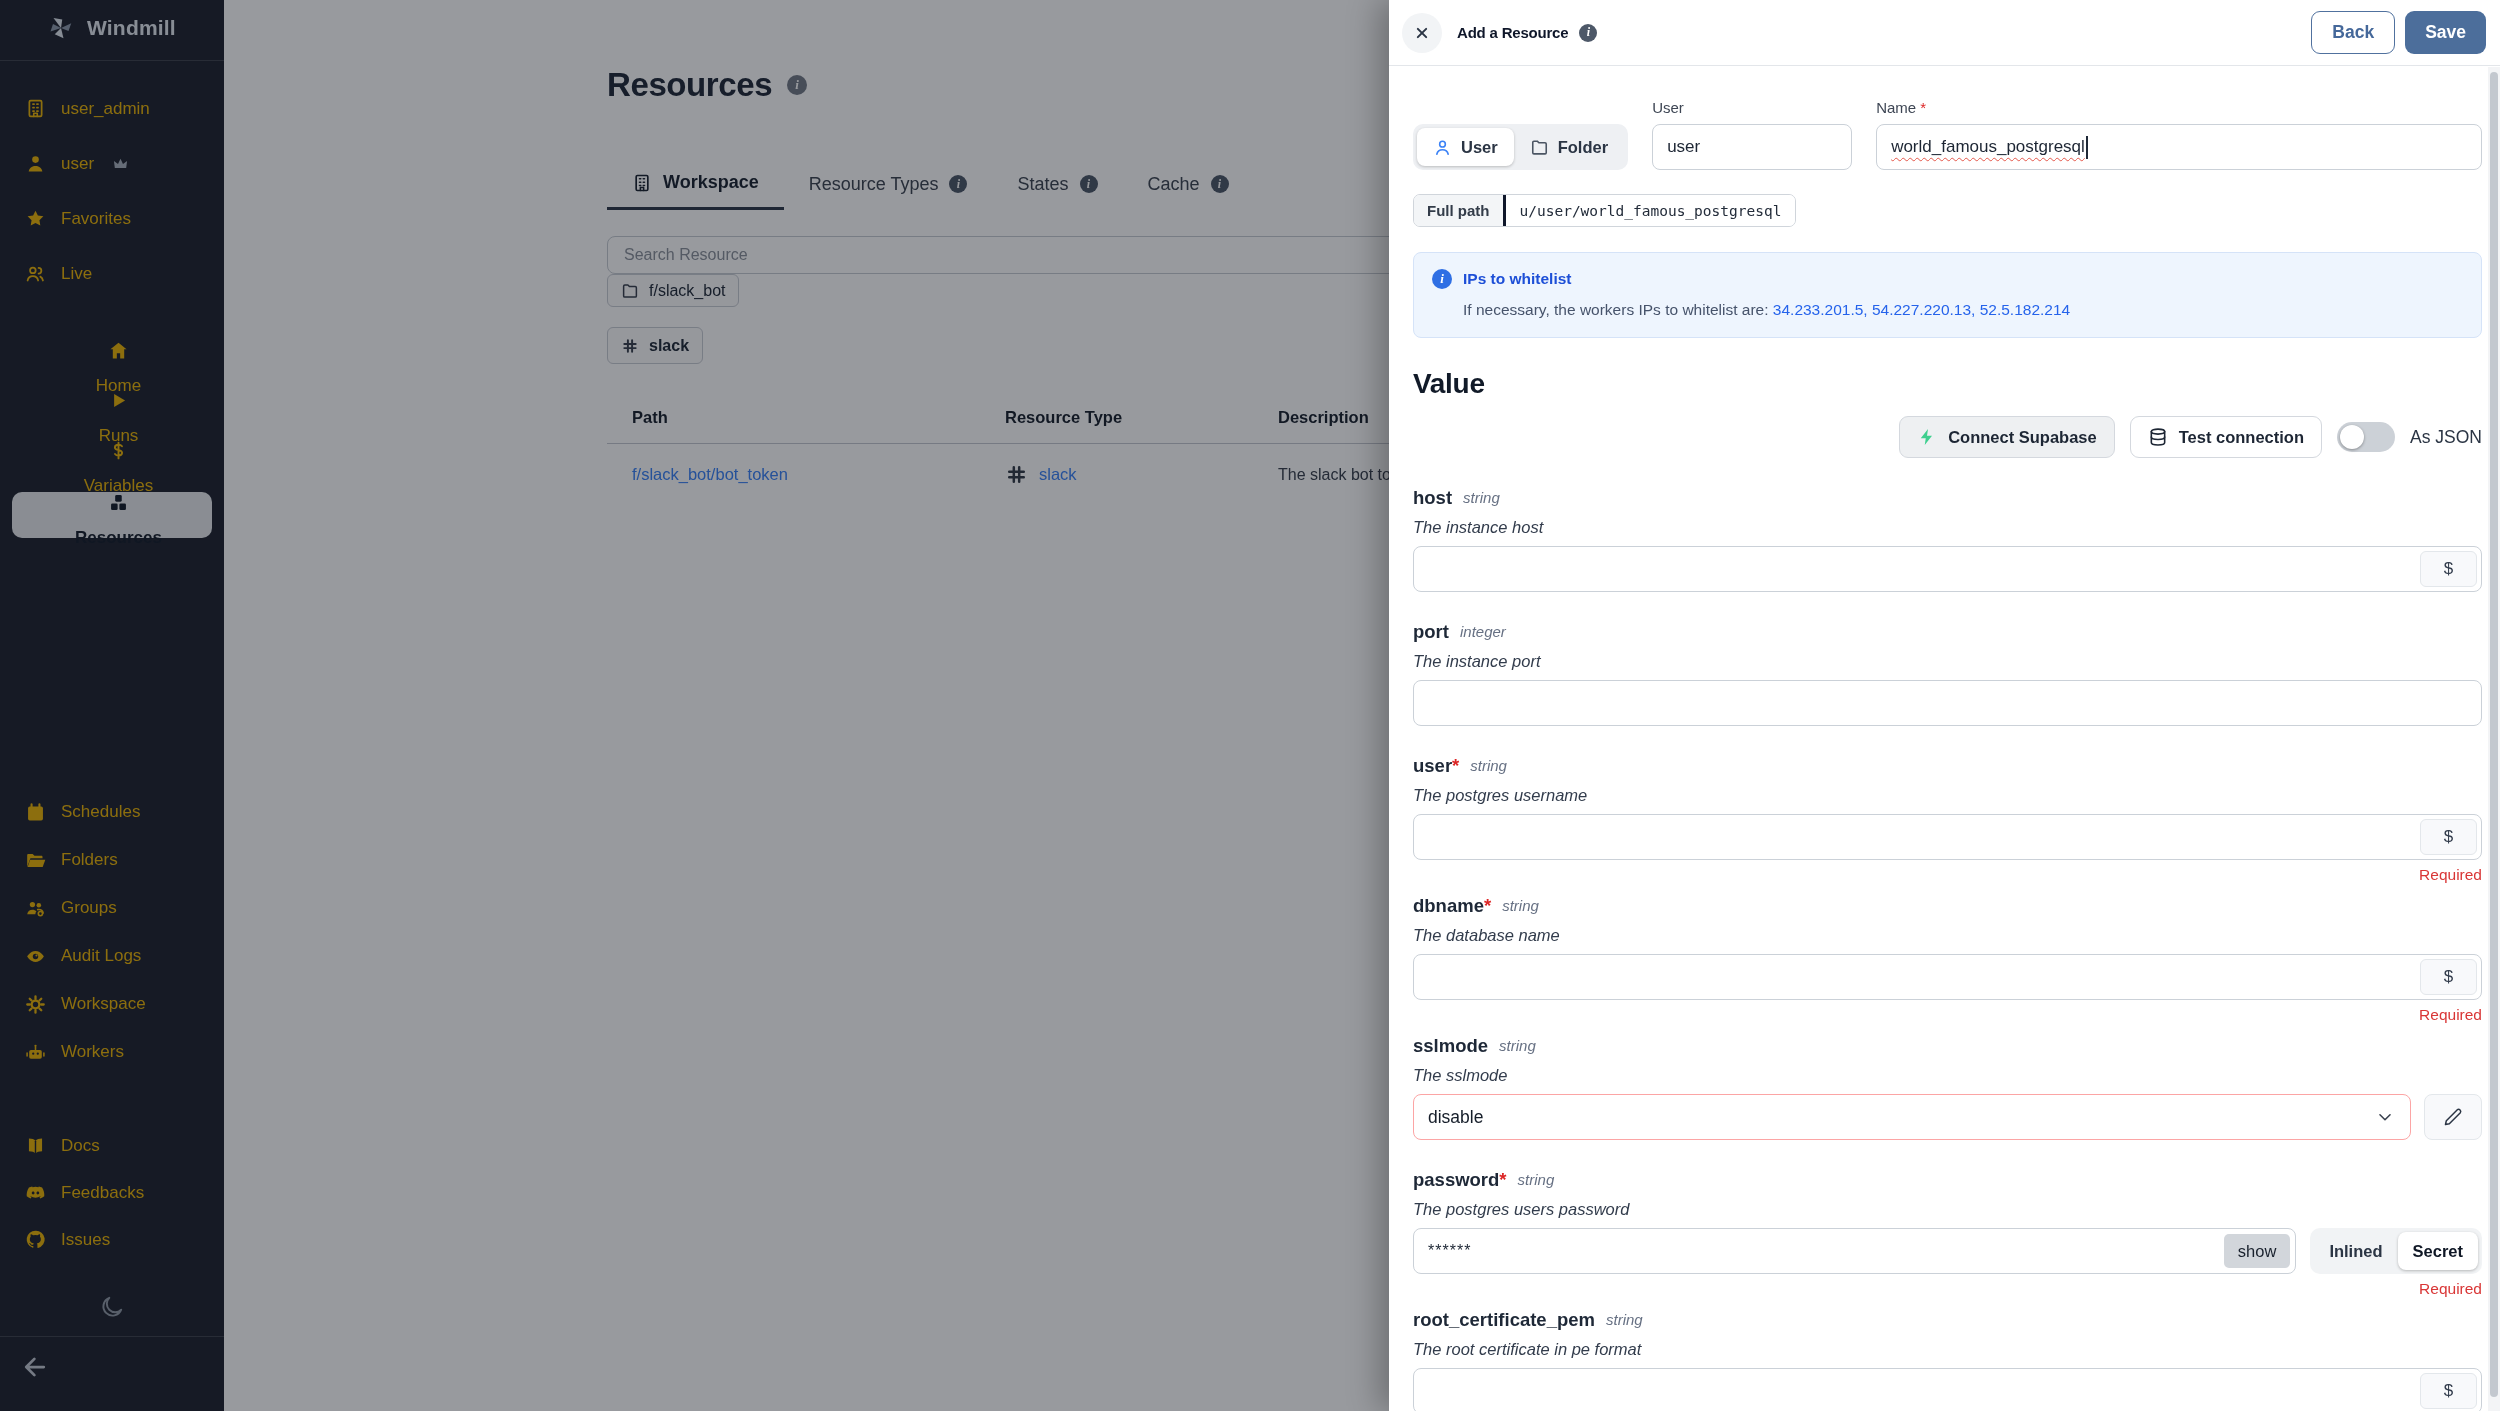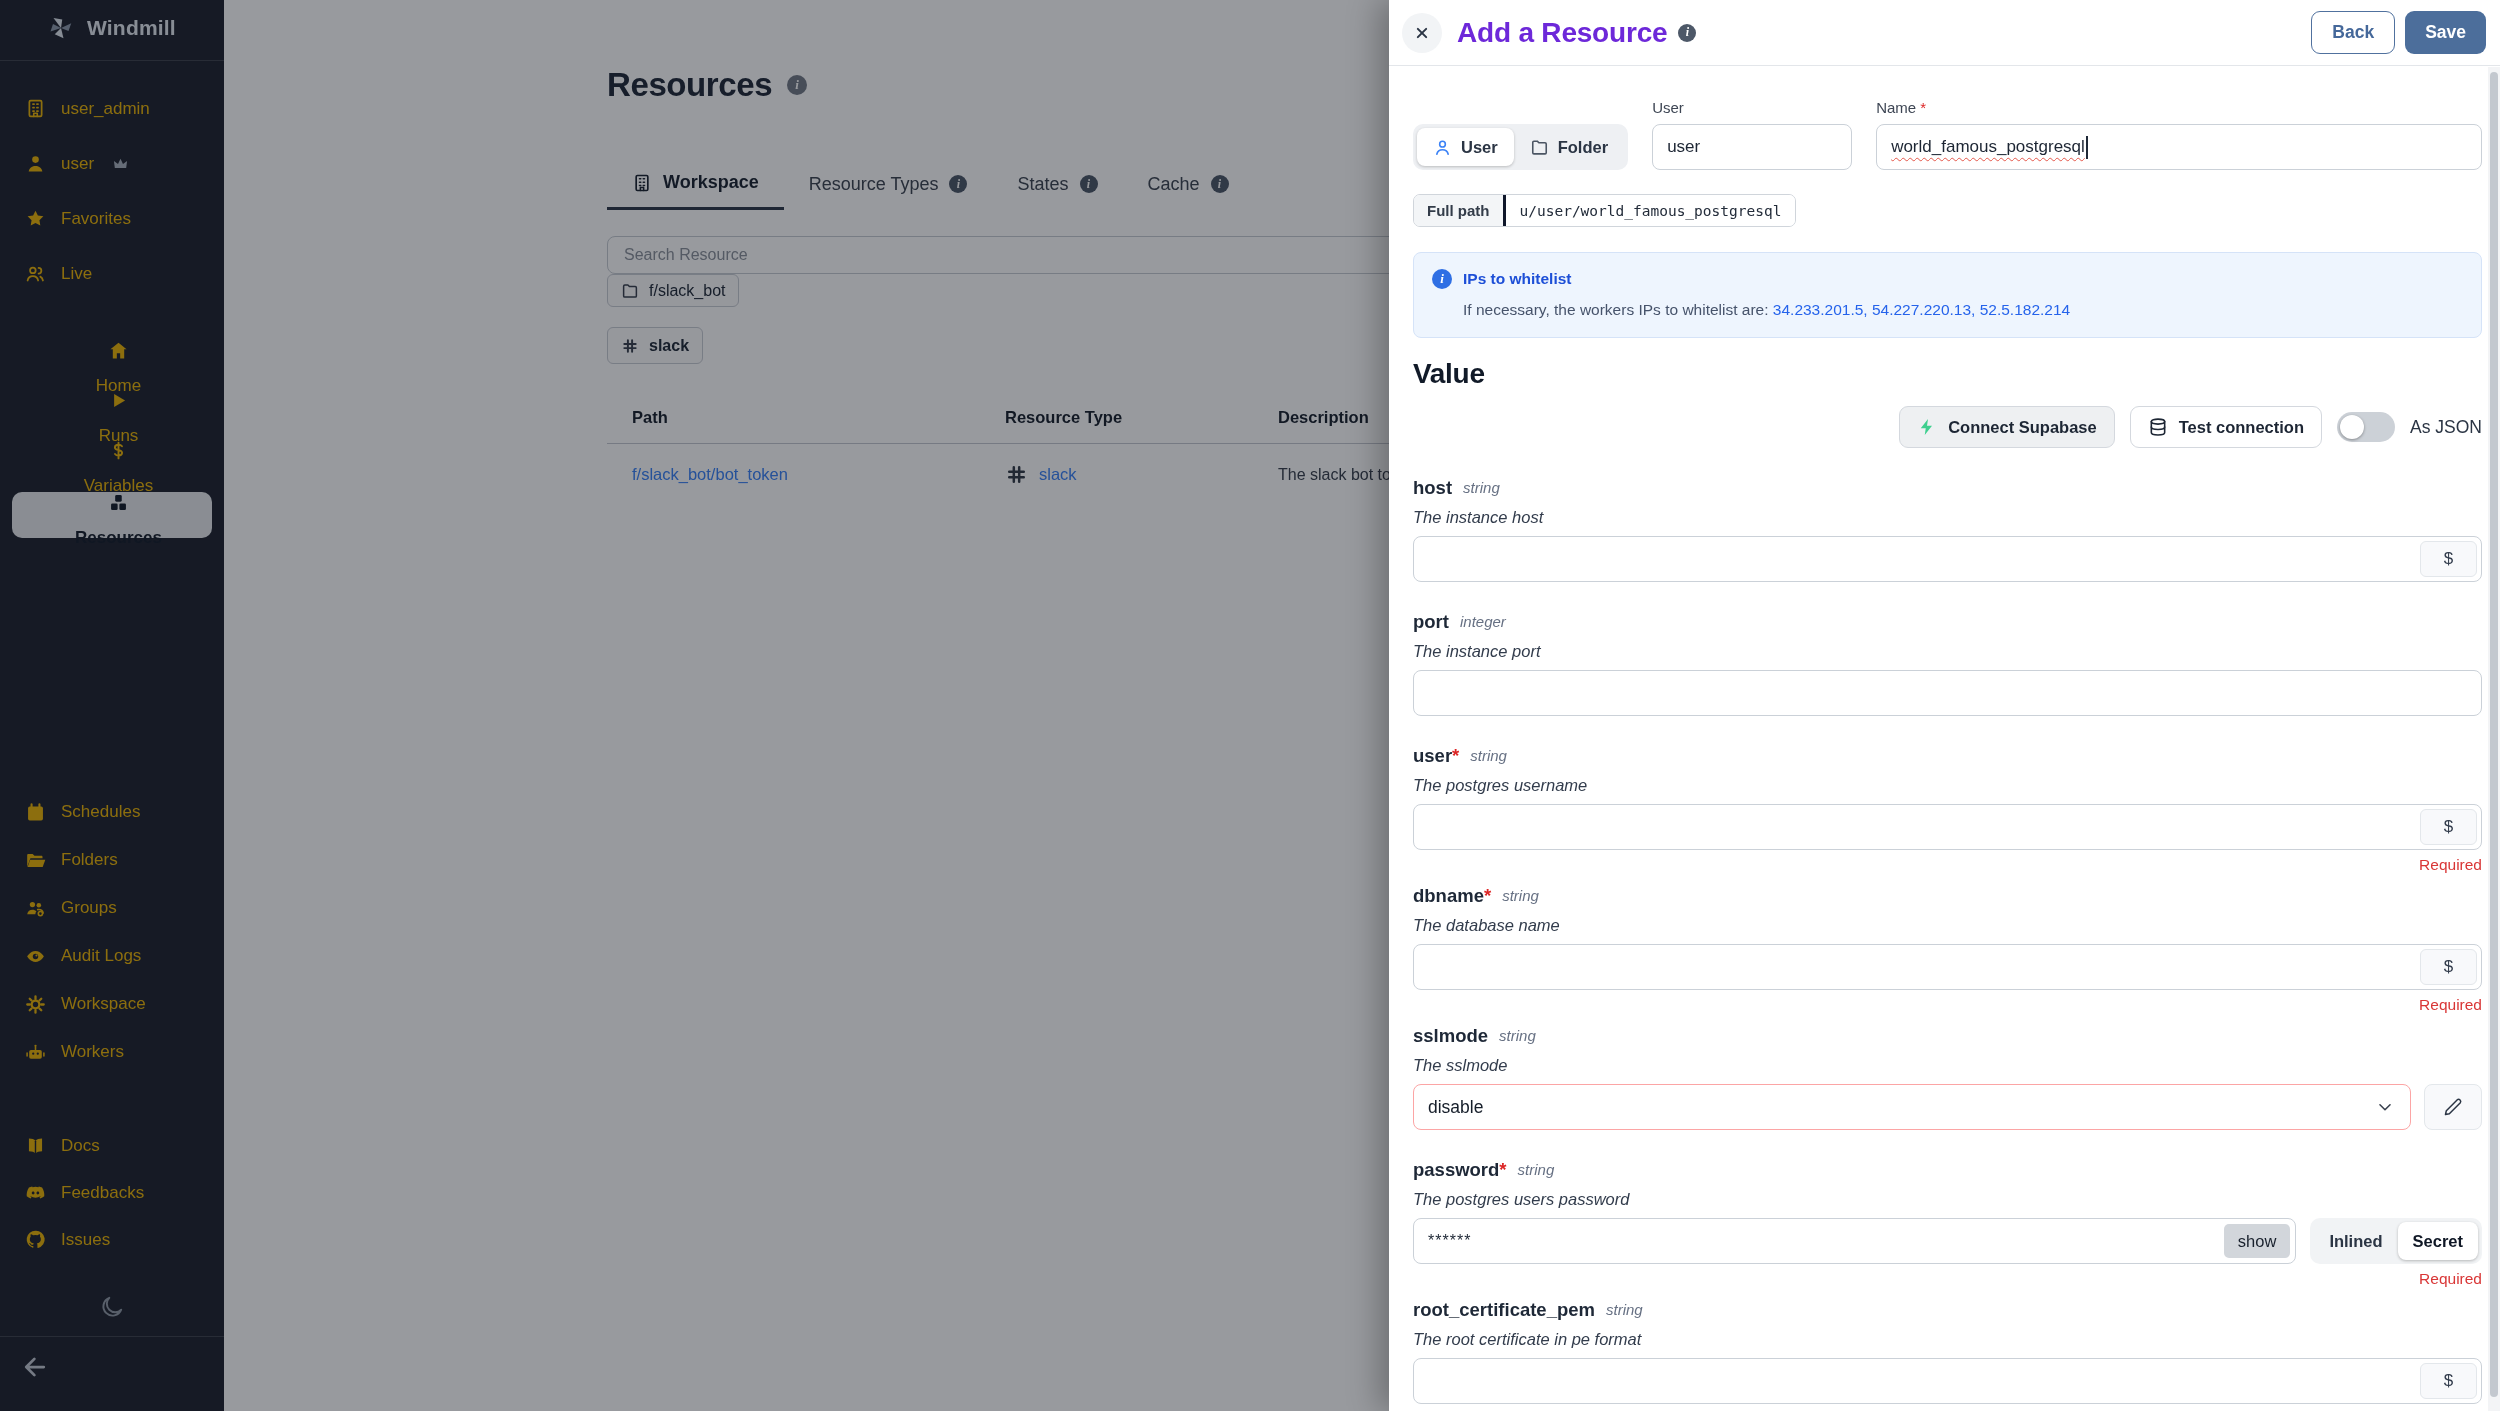--- a/index.html
+++ b/index.html
@@ -78,21 +78,21 @@
     background: rgba(10,15,24,.42); z-index: 5; }
 
   
   .drawer { position: absolute; left: 1389px; right: 0; top: 0; height: 100%;
     background: #fff; z-index: 10; box-shadow: -10px 0 30px rgba(0,0,0,.28); }
   .dw-head { height: 66px; display: flex; align-items: center;
     padding: 0 14px 0 13px; border-bottom: 1px solid #e3e6ea; }
   .close-btn { width: 40px; height: 40px; border-radius: 50%; background: #f2f4f6;
     border: none; display: flex; align-items: center; justify-content: center; color: #2b3545; }
   .close-btn svg { width: 20px; height: 20px; stroke-width: 2.4; }
-  .dw-title { font-size: 28px; font-weight: 700; color: #6d28d9; margin-left: 15px; letter-spacing: -.2px; text-align: center; }
+  .dw-title { font-size: 15px; font-weight: 700; color: #0f172a; margin-left: 15px; letter-spacing: -.2px; text-align: center; }
   .dw-head .info-badge { margin-left: 11px; }
   .dw-actions { margin-left: auto; display: flex; gap: 10px; }
   .btn-back { height: 43px; padding: 0 20px; border: 1.6px solid #50719e; background: #fff;
     color: #45689a; font-weight: 700; font-size: 17.5px; border-radius: 9px; }
   .btn-save { height: 43px; padding: 0 20px; border: none; background: #4c6e9b;
     color: #fff; font-weight: 700; font-size: 17.5px; border-radius: 9px; }
   .dw-body { position: absolute; top: 67px; left: 0; right: 12px; bottom: 0;
     padding: 32px 6px 0 24px; overflow: hidden; }
   .dw-scrollbar { position: absolute; right: 0; top: 67px; bottom: 0; width: 12px;
     background: #f3f4f6; }
@@ -133,21 +133,21 @@
     border-radius: 8px; padding: 16px 18px 18px 18px; }
   .ib-titlerow { display: flex; align-items: center; gap: 11px; }
   .ib-icon { width: 20px; height: 20px; border-radius: 50%; background: #2f6fe4; color: #fff;
     display: flex; align-items: center; justify-content: center; font-size: 13px; font-weight: 700;
     font-family: "Liberation Serif", serif; font-style: italic; flex: none; }
   .ib-icon::before { content: "i"; }
   .ib-title { color: #1d4fd7; font-weight: 700; font-size: 15.5px; }
   .ib-text { margin-top: 12px; padding-left: 31px; font-size: 15.5px; color: #46536b; }
   .ib-ips { color: #2563eb; }
 
-  .value-title { margin-top: 20px; font-size: 28px; font-weight: 800;
+  .value-title { margin-top: 30px; font-size: 28px; font-weight: 800;
     color: #111a28; letter-spacing: -.3px; }
 
   .actions-row { margin-top: 16px; display: flex; justify-content: flex-end;
     align-items: center; gap: 15px; }
   .btn-light { height: 42px; display: inline-flex; align-items: center; gap: 11px;
     padding: 0 17px; border: 1px solid #d4d8de; border-radius: 9px; background: #eef0f2;
     font-size: 16.5px; font-weight: 700; color: #1d2634; }
   .btn-white { background: #fff; }
   .btn-light svg.ic { width: 20px; height: 20px; }
   .bolt { width: 20px; height: 20px; flex: none; }

